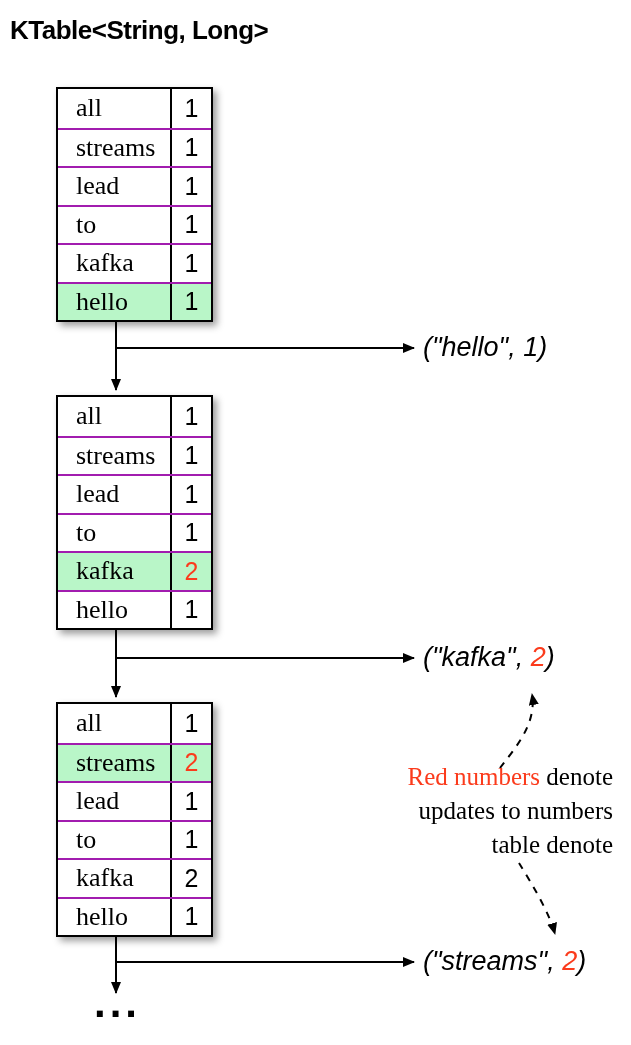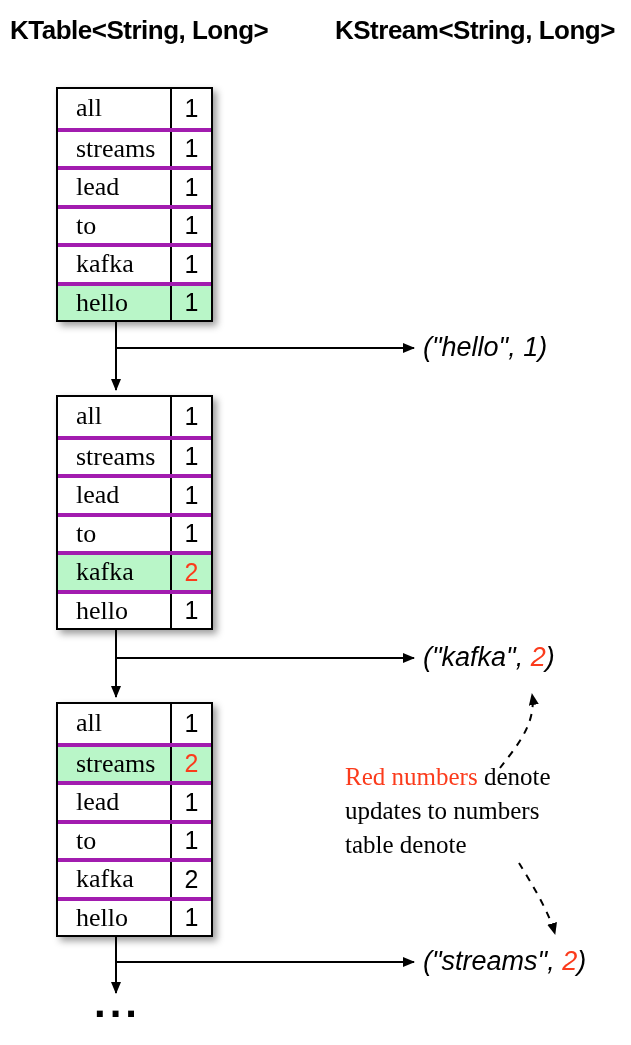--- a/index.html
+++ b/index.html
@@ -15,21 +15,21 @@
   .title-ktable  { left:10px;text-align:right; }
   .title-kstream { left:335px; }
 
   .overlay { position:absolute; left:0; top:0; width:631px; height:1045px; pointer-events:none; }
 
   .ktable-box {
     position:absolute; left:56px; width:157px; background:#86efac;
     border:2px solid #000; box-shadow:4px 4px 7px rgba(0,0,0,0.38);
   }
   .t1 { top:87px; } .t2 { top:395px; } .t3 { top:702px; }
-  .trow { display:flex; height:38.5px; border-top:4px solid #a21caf; background:#fff; }
+  .trow { display:flex; height:38.5px; border-top:2px solid #a21caf; background:#fff; }
   .trow:first-child { border-top:none; }
   .trow.hl { background:var(--highlight-green, #b9f6c8); }
   .trow.hl .tkey, .trow.hl .tval { background:transparent; }
   .tkey {
     width:114px; border-right:2px solid #000; padding-left:18px;
     display:flex; align-items:center;
     font-family:"Liberation Serif", serif; font-size:26px;
   }
   .tval {
     flex:1; display:flex; align-items:center; justify-content:center;
@@ -40,34 +40,33 @@
   .stream-label {
     position:absolute; font-style:italic; font-size:27px; line-height:27px;
     white-space:nowrap; font-family:"Liberation Sans", sans-serif;
   }
   .s1 { left:423px; top:334px; }
   .s2 { left:423px; top:644px; }
   .s3 { left:423px; top:948px; }
 
   .annotation {
     position:absolute; left:345px; top:760px; width:268px;
-    text-align:left; font-family:cursive; font-size:25px; line-height:34px;
+    text-align:right; font-family:cursive; font-size:25px; line-height:34px;
   }
   .ellipsis {
     position:absolute; left:94px; top:982px; font-weight:bold; font-size:42px;
     letter-spacing:4px; line-height:1; font-family:"Liberation Sans", sans-serif;
   }
 </style>
 </head>
 <body>
 
 <div class="canvas">
 
   <div class="title title-ktable">KTable&lt;String, Long&gt;</div>
-  <div class="title title-kstream">KStream&lt;String, Long&gt;</div>
 
   <svg class="overlay" width="631" height="1045" viewBox="0 0 631 1045" xmlns="http://www.w3.org/2000/svg">
     <defs>
       <marker id="arrow" markerUnits="userSpaceOnUse" markerWidth="13" markerHeight="11" refX="11" refY="5" orient="auto">
         <path d="M0,0 L12,5 L0,10 Z" fill="#000"></path>
       </marker>
     </defs>
 
     <path d="M116,322 L116,390" stroke="#000" stroke-width="2" fill="none" marker-end="url(#arrow)"></path>
     <path d="M116,348 L414,348" stroke="#000" stroke-width="2" fill="none" marker-end="url(#arrow)"></path>

